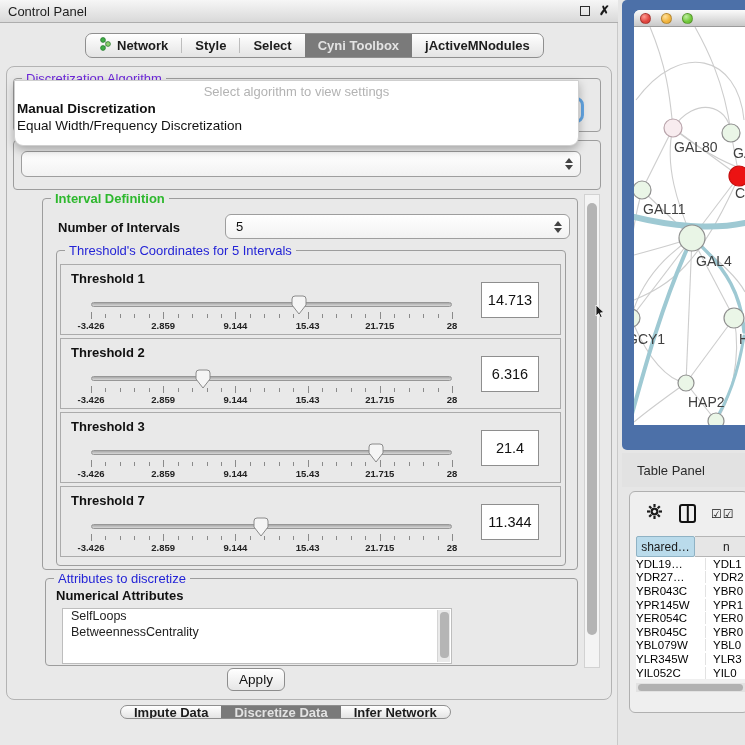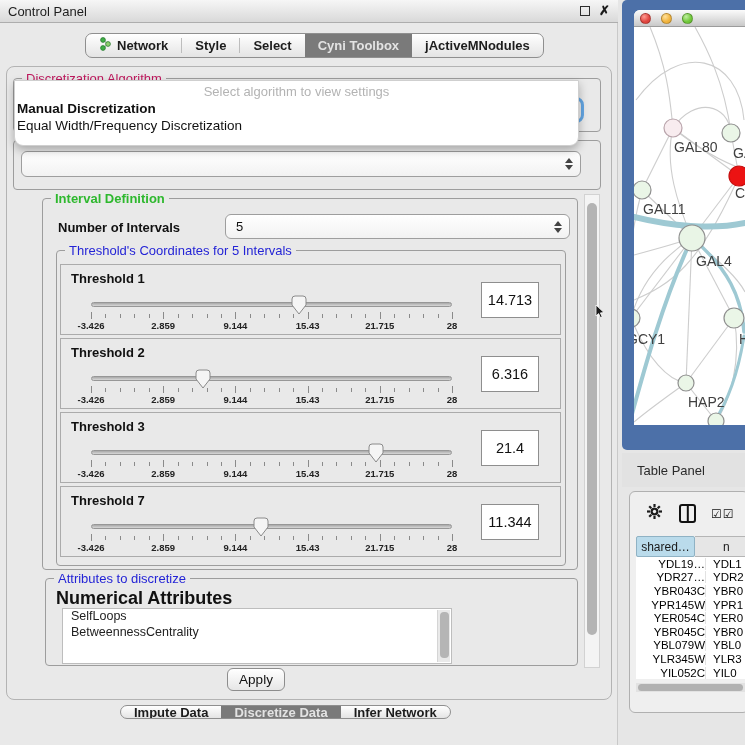--- a/index.html
+++ b/index.html
@@ -29,21 +29,21 @@
   
   .outer-panel { left:6px; top:66px; width:606px; height:634px; background:#e9e9e9;
     border:1px solid #b3b3b3; border-radius:8px; }
 
   .group { position:absolute; border:1px solid #9d9d9d; border-radius:4px; background:transparent; }
   .gtitle { position:absolute; top:-8px; left:8px; background:#e9e9e9; padding:0 4px;
     font-size:13px; line-height:15px; white-space:nowrap; }
   .gtitle.green { color:#2eb82e;font-weight:bold; }
   .gtitle.blue  { color:#2424d6; }
   .gtitle.dark  { color:#3a3a3a; }
-  .gtitle.dim   { color:#be185d; }
+  .gtitle.dim   { color:#6d28d9; }
 
   .combo { position:absolute; background:linear-gradient(#ffffff,#f2f2f2); border:1px solid #9e9e9e;
     border-radius:6px; display:flex; align-items:center; font-size:13px; color:#111;
     padding-left:10px; }
   .spinner { margin-left:auto; margin-right:7px; display:flex; flex-direction:column; gap:2px; }
   .spinner .up   { width:0; height:0; border-left:4px solid transparent; border-right:4px solid transparent; border-bottom:5px solid #444; }
   .spinner .down { width:0; height:0; border-left:4px solid transparent; border-right:4px solid transparent; border-top:5px solid #444; }
 
   
   .focus-ring { left:20px; top:97px; width:564px; height:26px; border:3px solid #64a6e3; border-radius:8px; }
@@ -65,21 +65,21 @@
   .tick { position:absolute; top:2px; width:1px; height:4px; background:#8a8a8a; }
   .tick.major { top:0; height:7px; }
   .tick-labels { position:absolute; left:0; top:21px; width:100%; height:11px; }
   .tick-label { position:absolute; transform:translateX(-50%); font-size:9.5px; font-weight:bold;
     color:#222; white-space:nowrap; }
   .vbox { position:absolute; left:420px; top:17px; width:58px; height:36px; background:#fff;
     border:1px solid #8e8e8e; font-size:14.5px; color:#111; display:flex; align-items:center;
     justify-content:center; }
 
   
-  .attr-sub { position:absolute; font-size:18px; font-weight:bold; color:#111; }
+  .attr-sub { position:absolute; font-size:13px; font-weight:bold; color:#111; }
   .listbox { position:absolute; background:#fff; border:1px solid #bdbdbd; overflow:hidden; }
   .list-item { font-size:12.5px; color:#222; line-height:15.5px; padding-left:8px; white-space:nowrap; }
   .in-scroll { position:absolute; right:1px; top:1px; width:13px; bottom:1px; background:#e9e9e9; border-left:1px solid #d5d5d5; }
   .in-thumb { position:absolute; left:2px; top:2px; width:9px; height:46px; background:#b5b5b5; border-radius:4px; }
 
   .vscroll { left:584px; top:194px; width:16px; height:474px; background:#f4f4f4; border:1px solid #d2d2d2; }
   .vthumb { position:absolute; left:2px; top:8px; width:10px; height:432px; background:#b4b4b4; border-radius:5px; }
 
   .apply-btn { left:227px; top:668px; width:58px; height:23px; background:linear-gradient(#ffffff,#e6e6e6);
     border:1px solid #8d8d8d; border-radius:6px; font-size:13.5px; color:#111;
@@ -105,21 +105,21 @@
   .col-icon { width:17px; height:19px; border:2.4px solid #111; border-radius:3px; position:relative; }
   .col-icon::after { content:""; position:absolute; left:50%; top:0; width:2.4px; height:100%; background:#111; transform:translateX(-50%); }
   .chk { font-size:12px; color:#111; letter-spacing:1px; }
   .tp-header { position:absolute; left:6px; top:44px; width:114px; height:21px; display:flex; }
   .th1 { width:70px; background:#badbeb; border:1px solid #8fb2c4; border-radius:2px;
     font-size:12px; color:#1a1a1a; display:flex; align-items:center; justify-content:center; }
   .th2 { width:60px; background:#e6e6e6; border:1px solid #b5b5b5; border-left:none;
     font-size:12px; color:#1a1a1a; display:flex; align-items:center; padding-left:28px; overflow:hidden; }
   .tp-body { position:absolute; left:6px; top:65px; width:114px; height:122px; background:#fff; overflow:hidden; }
   .t-row { display:flex; height:13.6px; align-items:center; }
-  .t-c1 { width:70px; text-align:right; font-size:11.5px; color:#000; border-right:1px solid #e2e2e2; white-space:nowrap; overflow:hidden; }
+  .t-c1 { width:70px; text-align:left; font-size:11.5px; color:#000; border-right:1px solid #e2e2e2; white-space:nowrap; overflow:hidden; }
   .t-c2 { padding-left:7px; font-size:11.5px; color:#000; white-space:nowrap; overflow:hidden; }
   .hscroll { position:absolute; left:6px; top:191px; width:114px; height:9px; background:#e2e2e2; }
   .hthumb { position:absolute; left:2px; top:1px; width:105px; height:7px; background:#b1b1b1; border-radius:3.5px; }
 
   .cursor { left:595px; top:305px; z-index:90; }
 </style>
 </head>
 <body>
 
 <div id="root">

